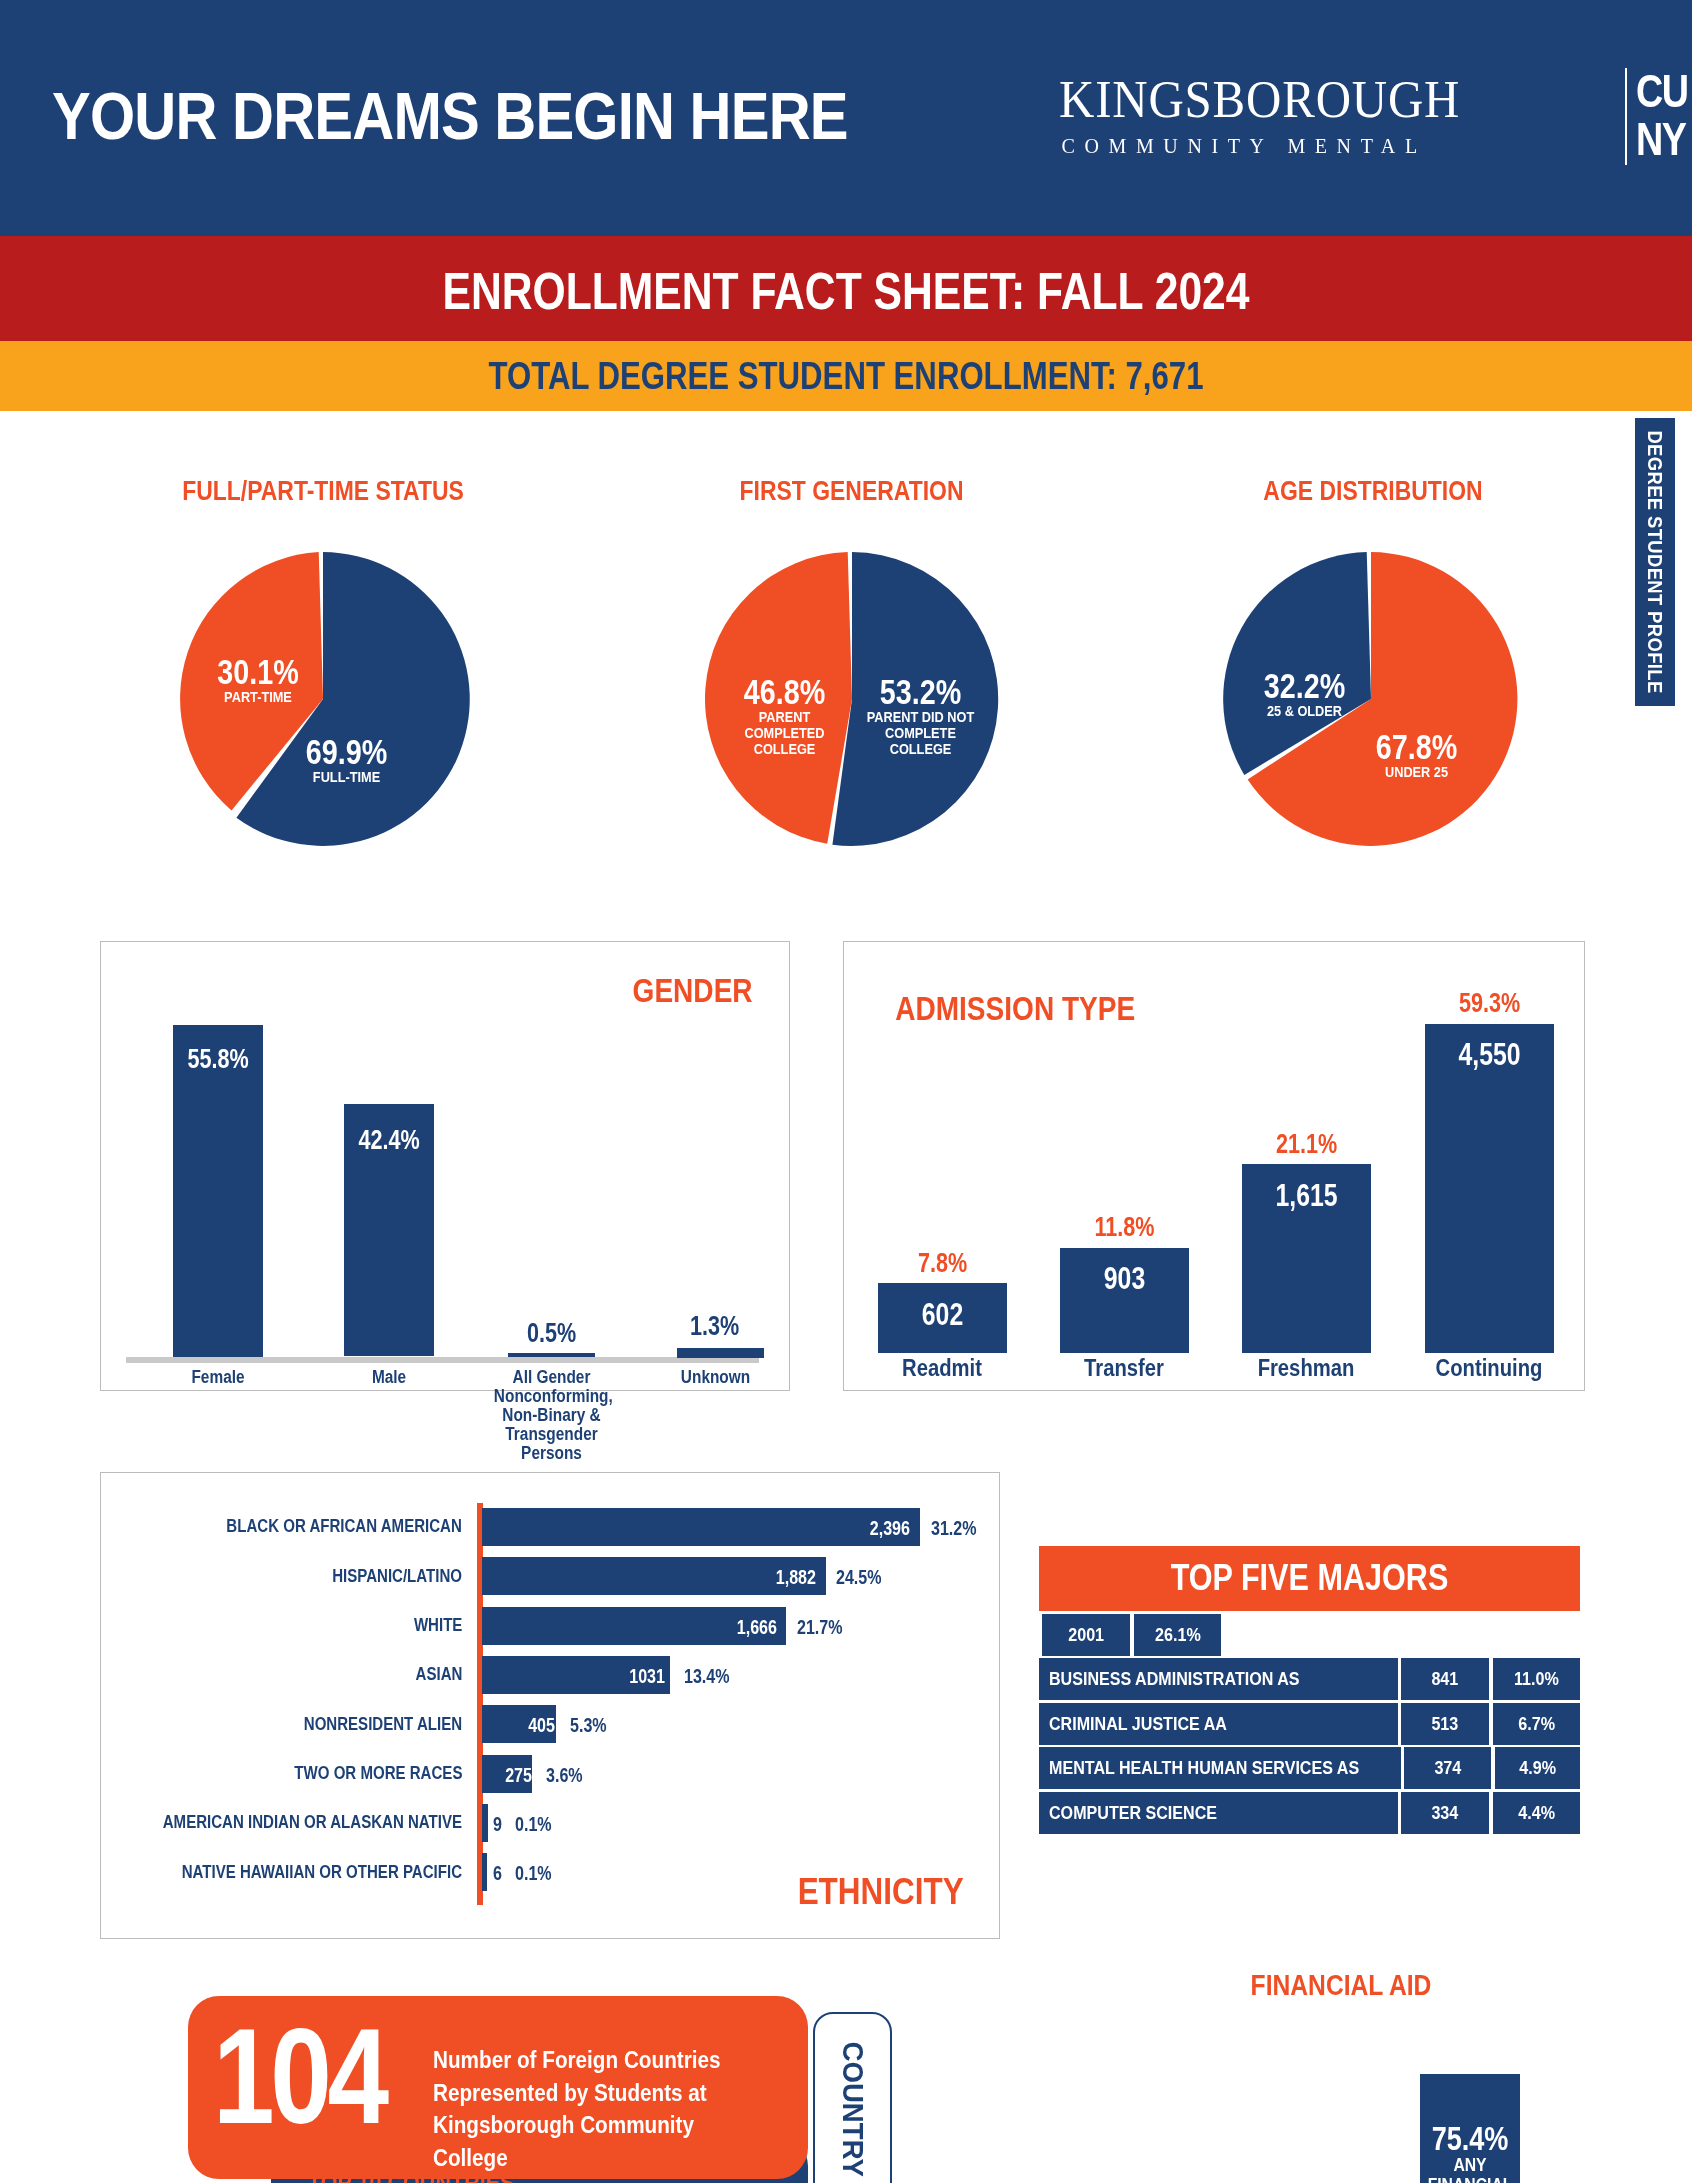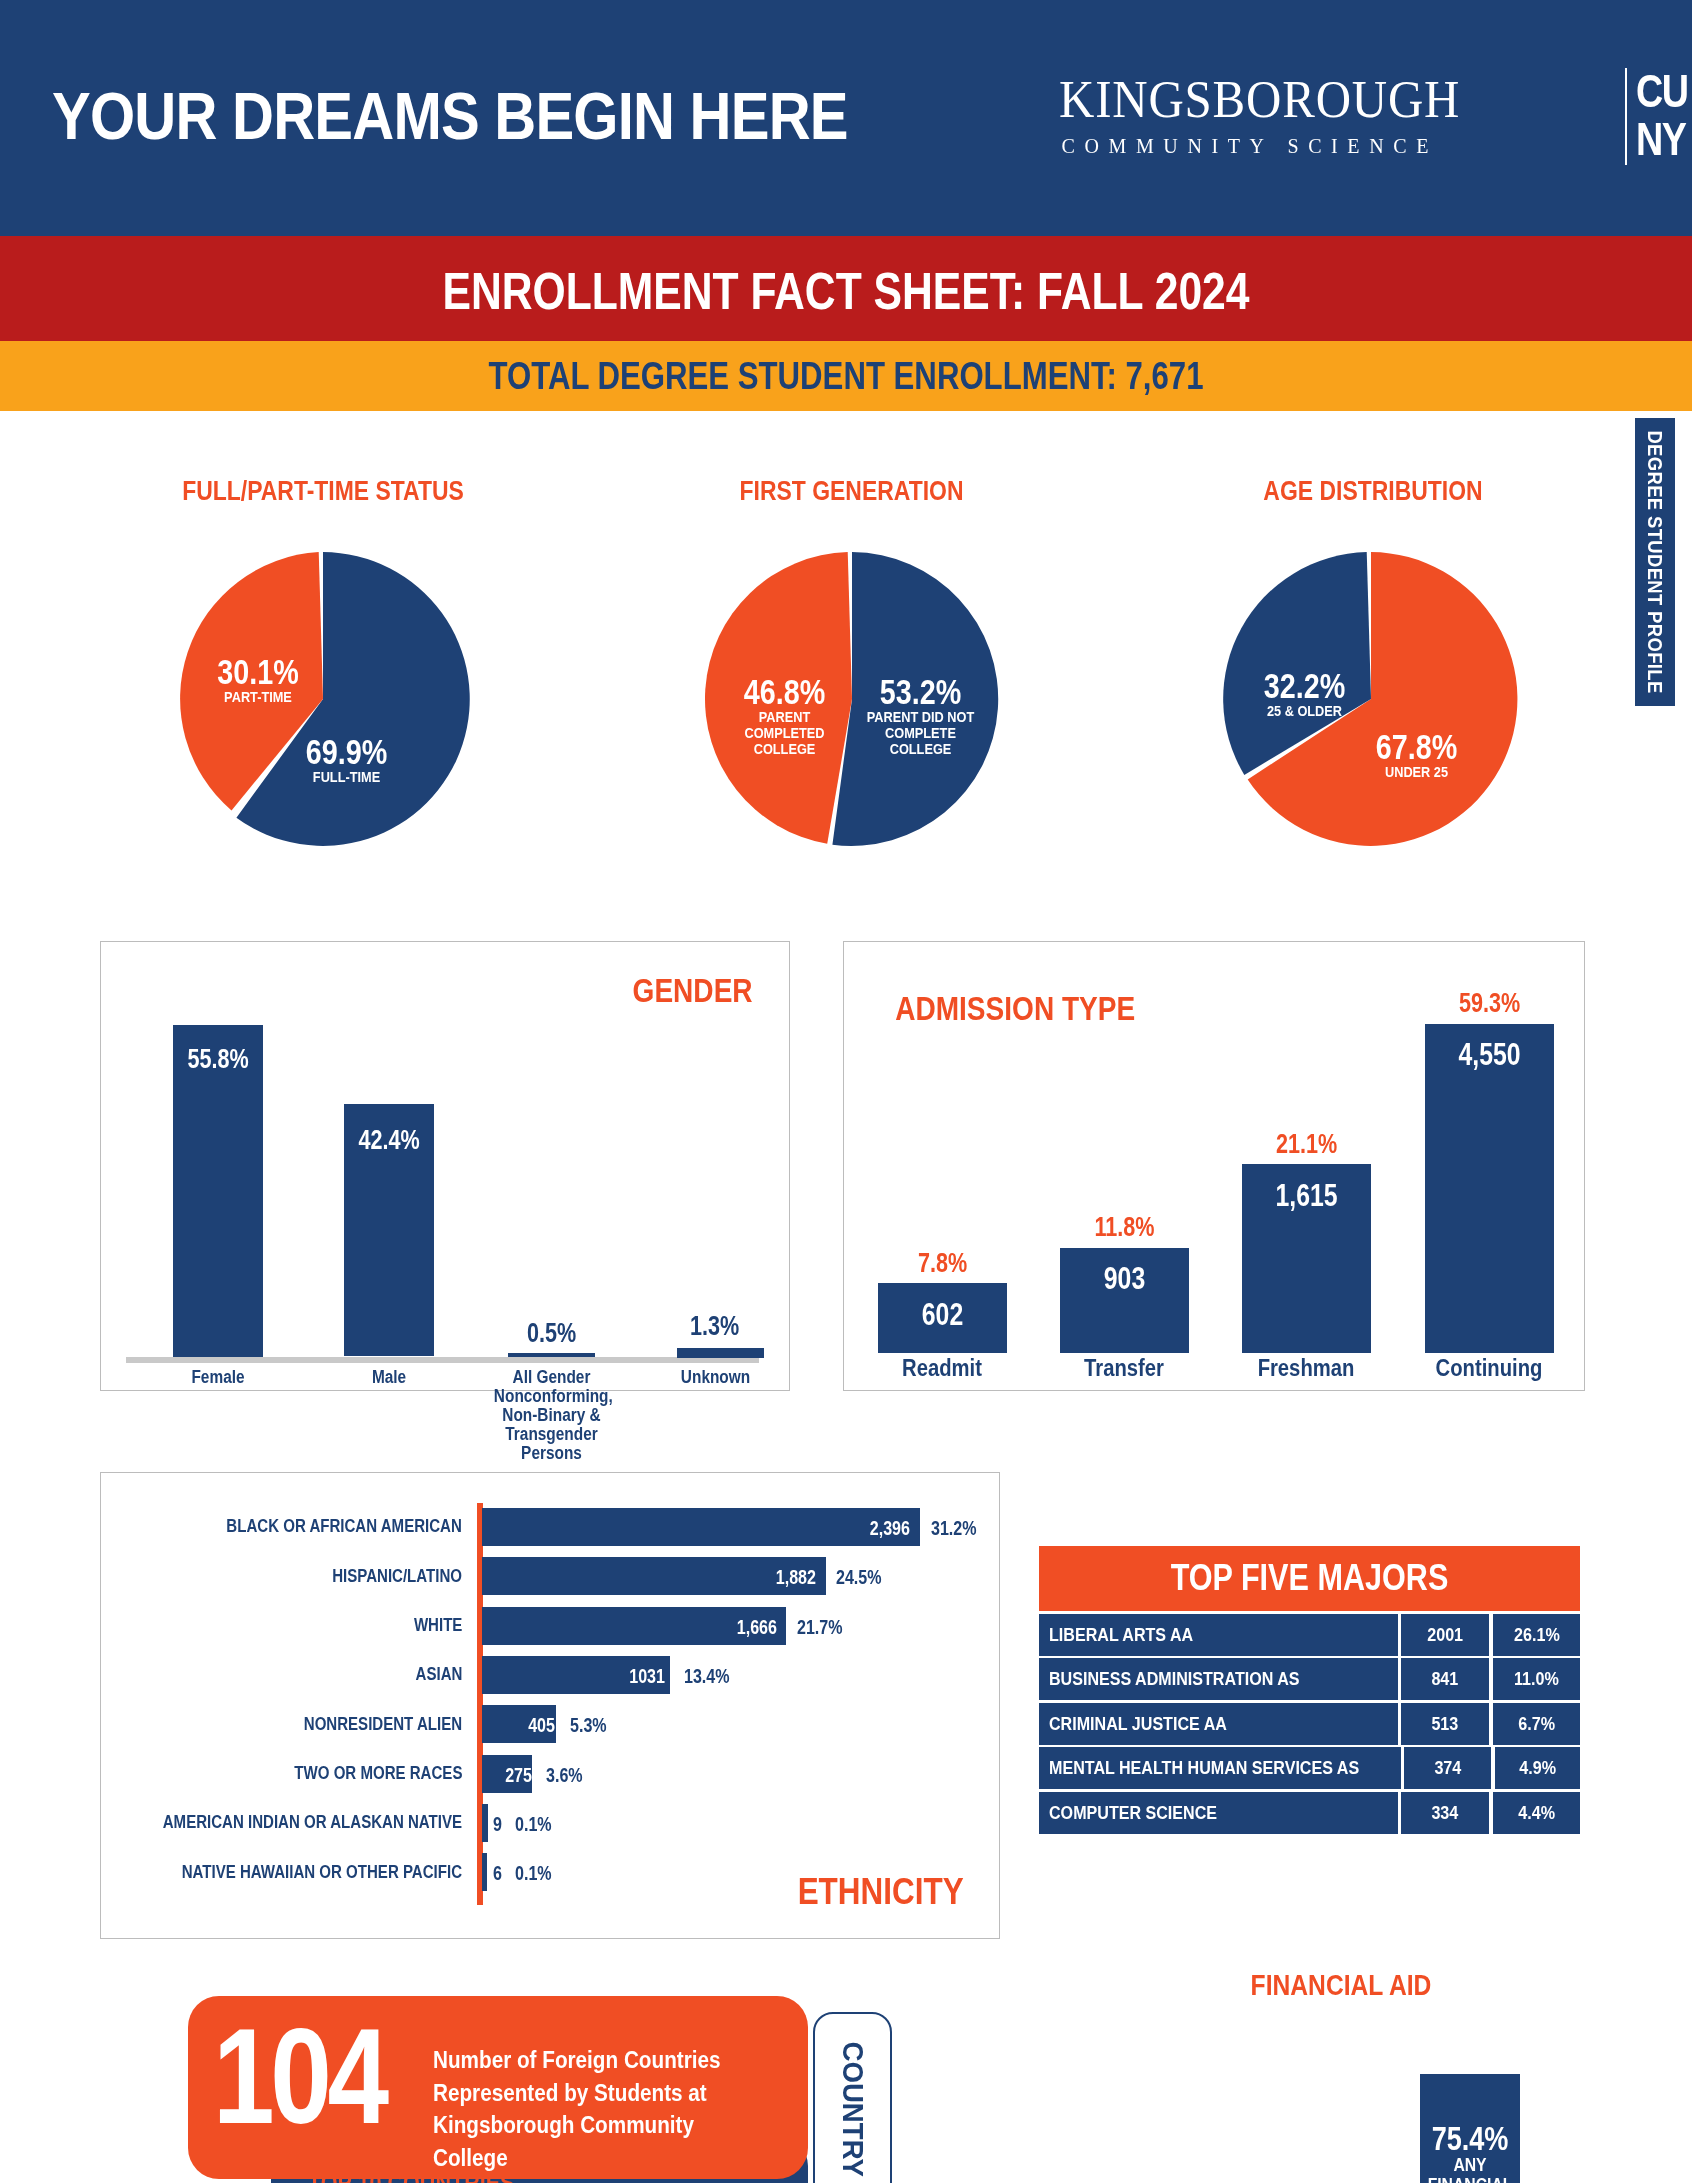--- a/index.html
+++ b/index.html
@@ -98,21 +98,21 @@
   .fa-pct{font-size:33px;font-weight:bold;display:block;transform:scaleX(.82);}
   .fa-sub{font-size:18.3px;font-weight:bold;display:block;transform:scaleX(.86);line-height:1.08;}
 </style>
 </head>
 <body>
 
 <div id="header">
   <div id="tagline">YOUR DREAMS BEGIN HERE</div>
   <div id="logo">
     <div id="logo-name">KINGSBOROUGH</div>
-    <div id="logo-sub">COMMUNITY SCIENCE</div>
+    <div id="logo-sub">COMMUNITY MENTAL</div>
     <div id="logo-rule"></div>
     <div id="logo-cu">CU</div>
     <div id="logo-ny">NY</div>
   </div>
 </div>
 
 <div id="band-orange">
   <span>ENROLLMENT FACT SHEET: FALL 2024</span>
 </div>
 <div id="band-amber">
@@ -263,23 +263,20 @@
   <div class="eth-bar" style="left:381px;top:380px;width:5.2px;height:38px;"></div>
   <div class="eth-n out" style="left:392px;top:389px;width:26px;">6</div>
   <div class="eth-p" style="left:414px;top:389px;">0.1%</div>
 </div>
 
 <div id="majors">
   <div id="majors-head">
     <span>TOP FIVE MAJORS</span>
   </div>
   <div class="mrow">
-    <div class="c1">
-        <span>LIBERAL ARTS AA</span>
-      </div>
     <div class="c2">
         <span>2001</span>
       </div>
     <div class="c3">
         <span>26.1%</span>
       </div>
   </div>
   <div class="mrow">
     <div class="c1">
         <span>BUSINESS ADMINISTRATION AS</span>

